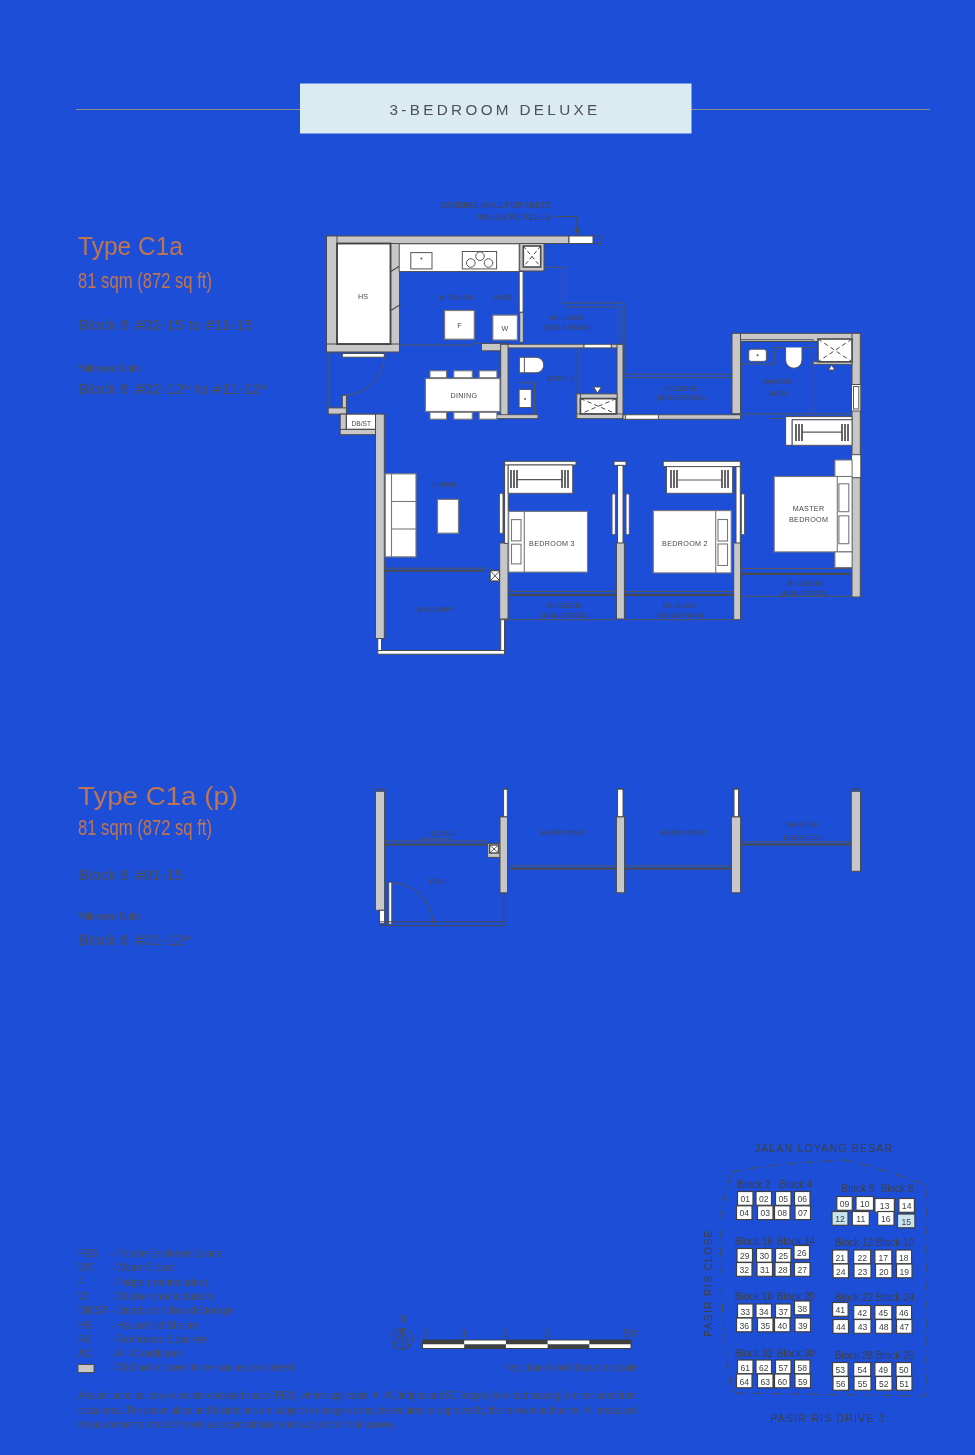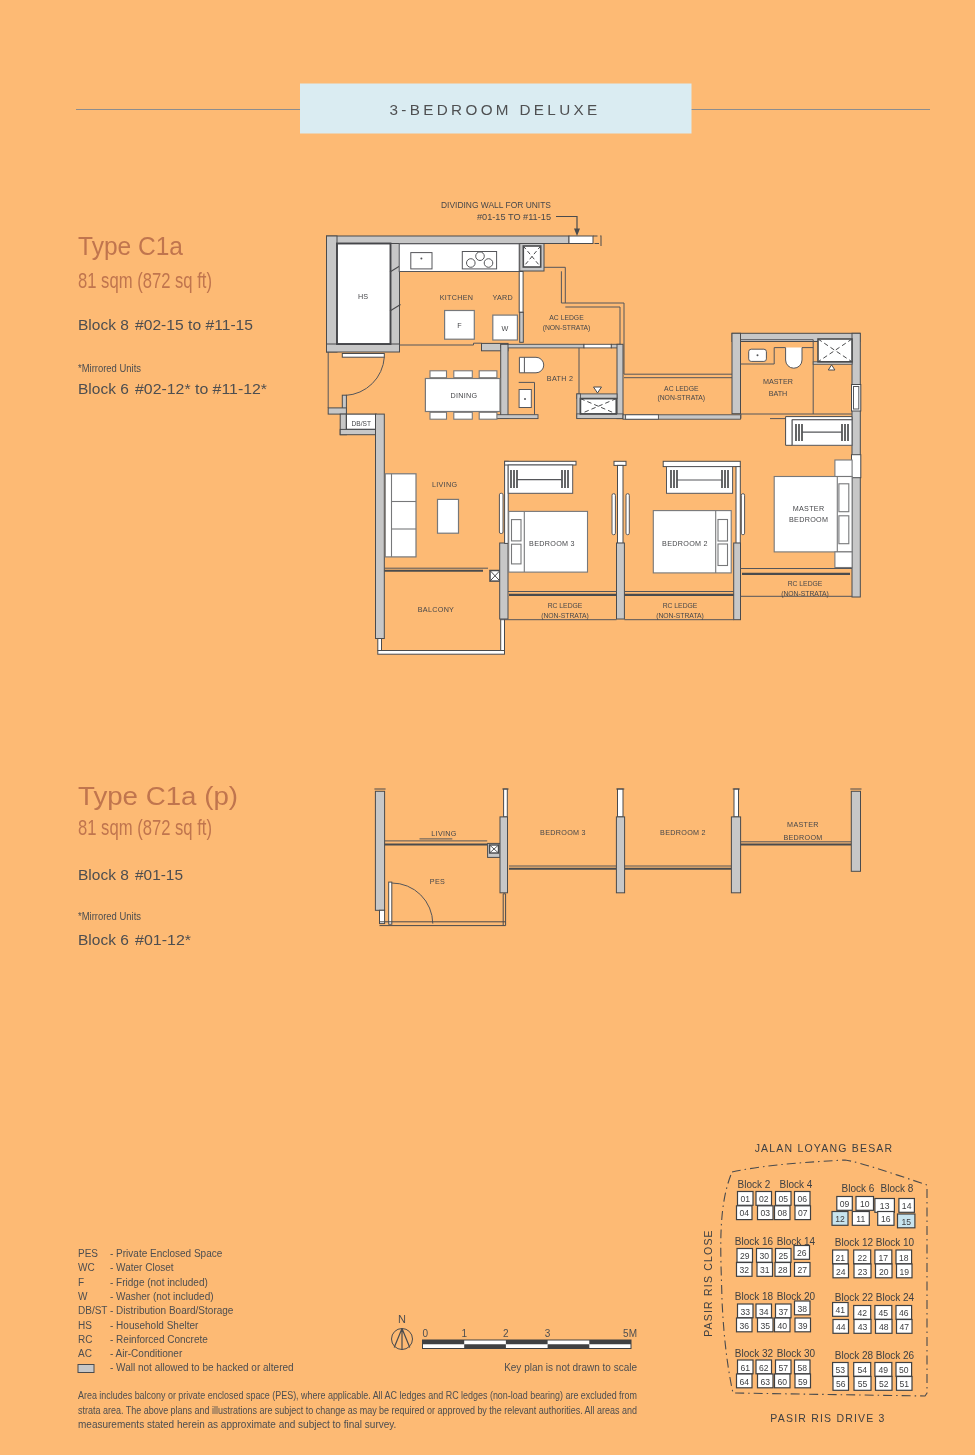--- a/index.html
+++ b/index.html
@@ -1,16 +1,16 @@
 <!DOCTYPE html>
 <html><head>
 <meta charset="utf-8">
 <style>
   html,body{margin:0;padding:0;background:#ffffff;}
-  .page{width:975px;height:1455px;position:relative;background:#fdba74;overflow:hidden;}
+  .page{width:975px;height:1455px;position:relative;background:#1d4ed8;overflow:hidden;}
   text{font-family:"Liberation Sans", sans-serif;}
 </style>
 </head>
 <body>
 <div class="page">
 <svg width="975" height="1455" viewBox="0 0 975 1455">
 
 <line x1="76" y1="109.5" x2="930" y2="109.5" stroke="#8c8d8f" stroke-width="1.1"></line>
 
 <rect x="300" y="83.5" width="391.5" height="50" fill="#daecf2"></rect>

